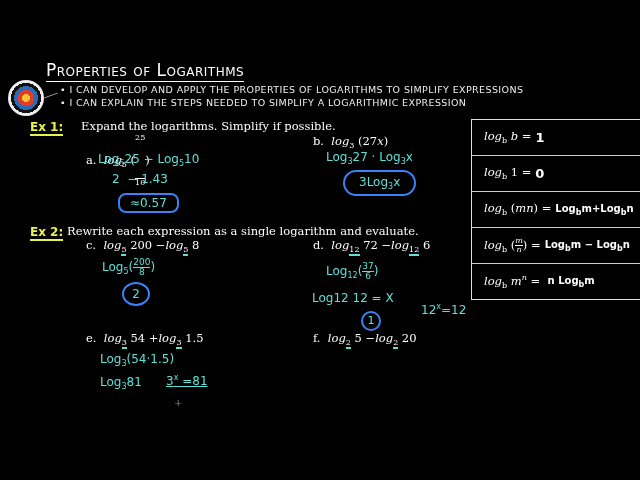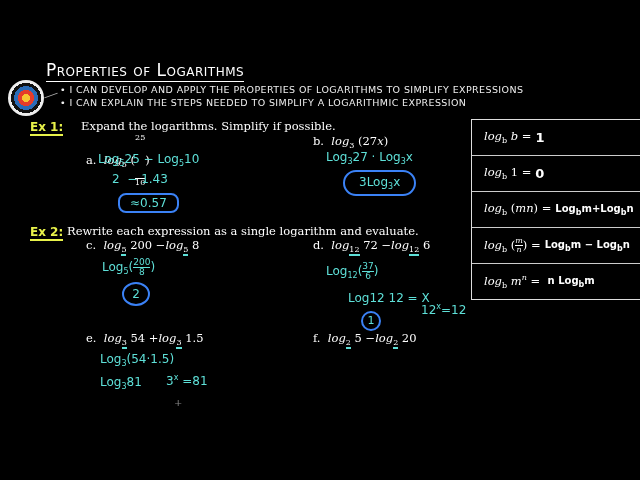--- a/index.html
+++ b/index.html
@@ -62,30 +62,30 @@
     </span>)</div>
 <div class="abs cyan circle" style="left:122px;top:282px;width:24px;height:20px;text-align:center;line-height:20px;">2</div>
 
 <div class="abs prob" style="left:313px;top:238px;">
   <span>d.</span>&nbsp;&nbsp;<i>log</i><sub class="u">12</sub> 72 −<i>log</i><sub class="u">12</sub> 6
 </div>
 <div class="abs cyan" style="left:326px;top:262px;">Log<sub>12</sub>(<span style="display:inline-flex;flex-direction:column;font-size:9px;vertical-align:middle;line-height:9px;text-align:center;">
       <span>37</span>
       <span style="border-top:1px solid #5ee0d8;">6</span>
     </span>)</div>
-<div class="abs cyan" style="left:348px;top:291px;">Log12 12 = X</div>
+<div class="abs cyan" style="left:312px;top:291px;">Log12 12 = X</div>
 <div class="abs cyan" style="left:421px;top:302px;">12<sup>x</sup>=12</div>
 <div class="abs cyan circle" style="left:361px;top:311px;width:16px;height:16px;text-align:center;line-height:16px;font-size:11px;">1</div>
 
 <div class="abs prob" style="left:86px;top:331px;">
   <span>e.</span>&nbsp;&nbsp;<i>log</i><sub class="u">3</sub> 54 +<i>log</i><sub class="u">3</sub> 1.5
 </div>
 <div class="abs cyan" style="left:100px;top:352px;">Log<sub>3</sub>(54·1.5)</div>
 <div class="abs cyan" style="left:100px;top:375px;">Log<sub>3</sub>81</div>
-<div class="abs cyan" style="left:166px;top:373px;">3<sup>x</sup> =81</div>
+<div class="abs cyan" style="left:166px;top:373px;text-decoration:underline;">3<sup>x</sup> =81</div>
 <div class="abs" style="left:174px;top:397px;color:#888;font-size:10px;">+</div>
 
 <div class="abs prob" style="left:313px;top:331px;">
   <span>f.</span>&nbsp;&nbsp;<i>log</i><sub class="u">2</sub> 5 −<i>log</i><sub class="u">2</sub> 20
 </div>
 
 <div class="table">
   <div class="trow">
     <span><i>log</i><sub>b</sub> <i>b</i> =</span>
     <span class="ans">1</span>

